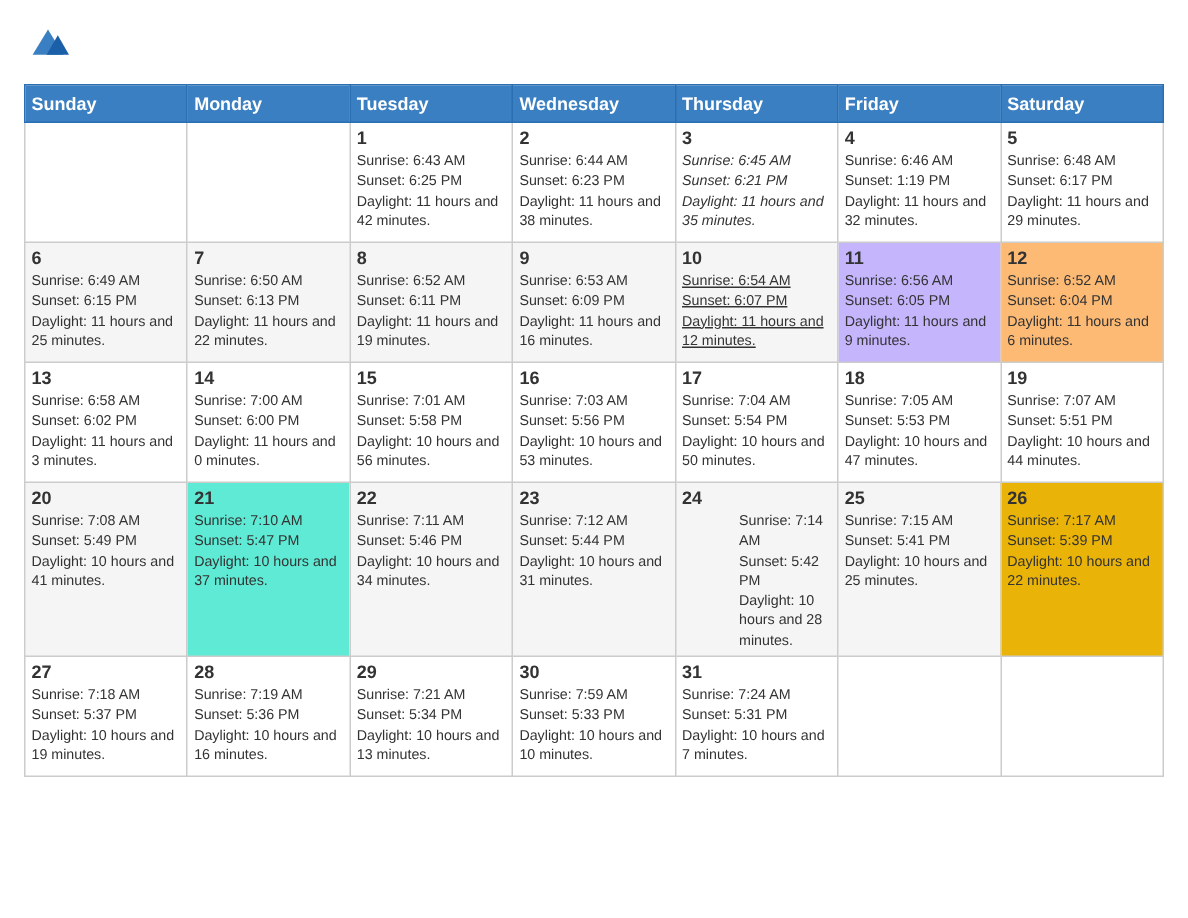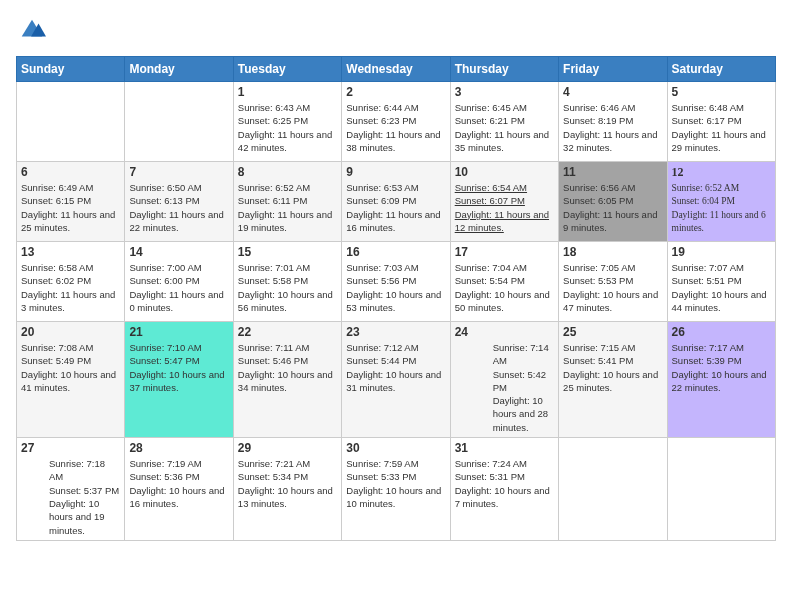--- a/index.html
+++ b/index.html
@@ -134,28 +134,28 @@
 Daylight: 11 hours and 42 minutes.</div>
         </td>
         <td>
           <span class="day-number">2</span>
           <div class="day-info" style="white-space: pre-line;">Sunrise: 6:44 AM
 Sunset: 6:23 PM
 Daylight: 11 hours and 38 minutes.</div>
         </td>
         <td>
           <span class="day-number">3</span>
-          <div class="day-info" style="white-space: pre-line;">Sunrise: 6:45 AM
+          <div class="day-info" style="white-space: pre-line; font-style: italic;">Sunrise: 6:45 AM
 Sunset: 6:21 PM
 Daylight: 11 hours and 35 minutes.</div>
         </td>
         <td>
           <span class="day-number">4</span>
           <div class="day-info" style="white-space: pre-line;">Sunrise: 6:46 AM
-Sunset: 8:19 PM
+Sunset: 1:19 PM
 Daylight: 11 hours and 32 minutes.</div>
         </td>
         <td>
           <span class="day-number">5</span>
           <div class="day-info" style="white-space: pre-line;">Sunrise: 6:48 AM
 Sunset: 6:17 PM
 Daylight: 11 hours and 29 minutes.</div>
         </td>
       </tr>
       <tr class="week-row">
@@ -182,27 +182,27 @@
           <div class="day-info" style="white-space: pre-line;">Sunrise: 6:53 AM
 Sunset: 6:09 PM
 Daylight: 11 hours and 16 minutes.</div>
         </td>
         <td style="background: rgb(245, 245, 245); margin-left: 28px;">
           <span class="day-number">10</span>
           <div class="day-info" style="white-space: pre-line; text-decoration: underline;">Sunrise: 6:54 AM
 Sunset: 6:07 PM
 Daylight: 11 hours and 12 minutes.</div>
         </td>
-        <td style="background: #a3a3a3;">
+        <td style="background: #c4b5fd;">
           <span class="day-number">11</span>
           <div class="day-info" style="white-space: pre-line;">Sunrise: 6:56 AM
 Sunset: 6:05 PM
 Daylight: 11 hours and 9 minutes.</div>
         </td>
-        <td style="background: #c4b5fd; font-family: Liberation Serif, serif;">
+        <td style="background: #fdba74;">
           <span class="day-number">12</span>
           <div class="day-info" style="white-space: pre-line;">Sunrise: 6:52 AM
 Sunset: 6:04 PM
 Daylight: 11 hours and 6 minutes.</div>
         </td>
       </tr>
       <tr class="week-row">
         <td>
           <span class="day-number">13</span>
           <div class="day-info" style="white-space: pre-line;">Sunrise: 6:58 AM
@@ -276,31 +276,31 @@
           <div class="day-info" style="white-space: pre-line; margin-left: 38px;">Sunrise: 7:14 AM
 Sunset: 5:42 PM
 Daylight: 10 hours and 28 minutes.</div>
         </td>
         <td style="background: rgb(245, 245, 245);">
           <span class="day-number">25</span>
           <div class="day-info" style="white-space: pre-line;">Sunrise: 7:15 AM
 Sunset: 5:41 PM
 Daylight: 10 hours and 25 minutes.</div>
         </td>
-        <td style="background: #c4b5fd;">
+        <td style="background: #eab308;">
           <span class="day-number">26</span>
           <div class="day-info" style="white-space: pre-line;">Sunrise: 7:17 AM
 Sunset: 5:39 PM
 Daylight: 10 hours and 22 minutes.</div>
         </td>
       </tr>
       <tr class="week-row">
         <td>
           <span class="day-number">27</span>
-          <div class="day-info" style="white-space: pre-line; margin-left: 28px;">Sunrise: 7:18 AM
+          <div class="day-info" style="white-space: pre-line;">Sunrise: 7:18 AM
 Sunset: 5:37 PM
 Daylight: 10 hours and 19 minutes.</div>
         </td>
         <td>
           <span class="day-number">28</span>
           <div class="day-info" style="white-space: pre-line;">Sunrise: 7:19 AM
 Sunset: 5:36 PM
 Daylight: 10 hours and 16 minutes.</div>
         </td>
         <td>

